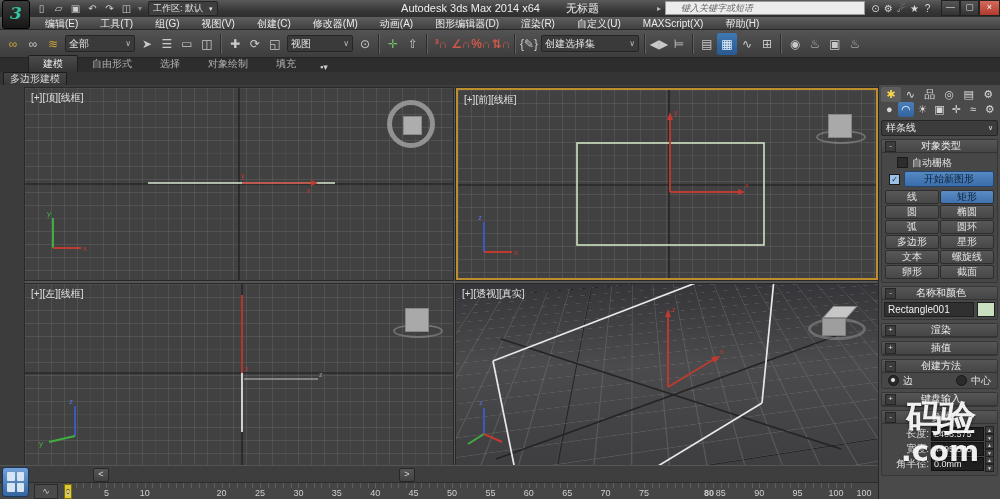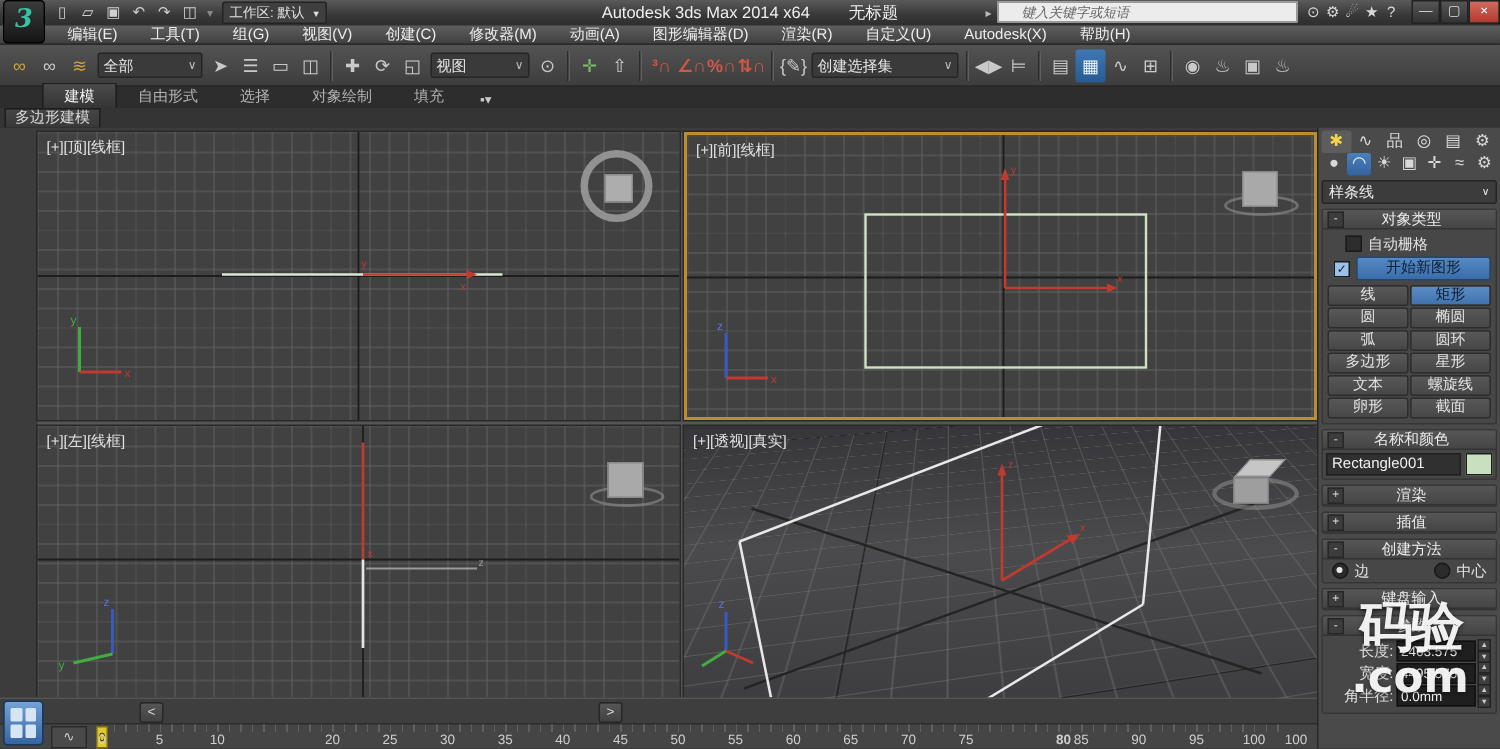--- a/index.html
+++ b/index.html
@@ -204,21 +204,21 @@
     <div class="menu-item">编辑(E)</div>
     <div class="menu-item">工具(T)</div>
     <div class="menu-item">组(G)</div>
     <div class="menu-item">视图(V)</div>
     <div class="menu-item">创建(C)</div>
     <div class="menu-item">修改器(M)</div>
     <div class="menu-item">动画(A)</div>
     <div class="menu-item">图形编辑器(D)</div>
     <div class="menu-item">渲染(R)</div>
     <div class="menu-item">自定义(U)</div>
-    <div class="menu-item">Autodesk(X)</div>
+    <div class="menu-item">MAXScript(X)</div>
     <div class="menu-item">帮助(H)</div>
   </div>
 
 <div id="toolbar" class="abs">
     <div class="tb-icon gold">∞</div>
     <div class="tb-icon">∞</div>
     <div class="tb-icon gold">≋</div>
     <div class="tb-select" style="width: 62px;">
       <span>全部</span>
       <span class="car" style="margin-left: auto;">∨</span>

